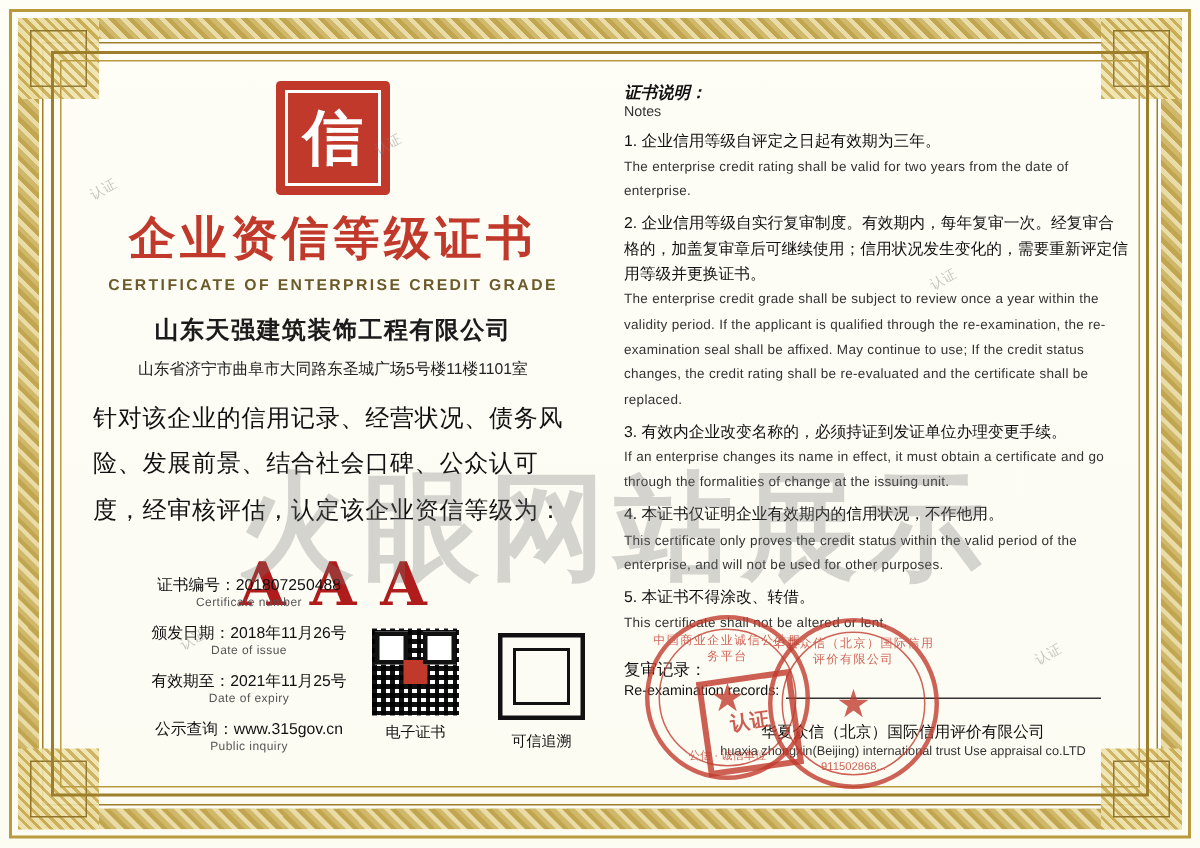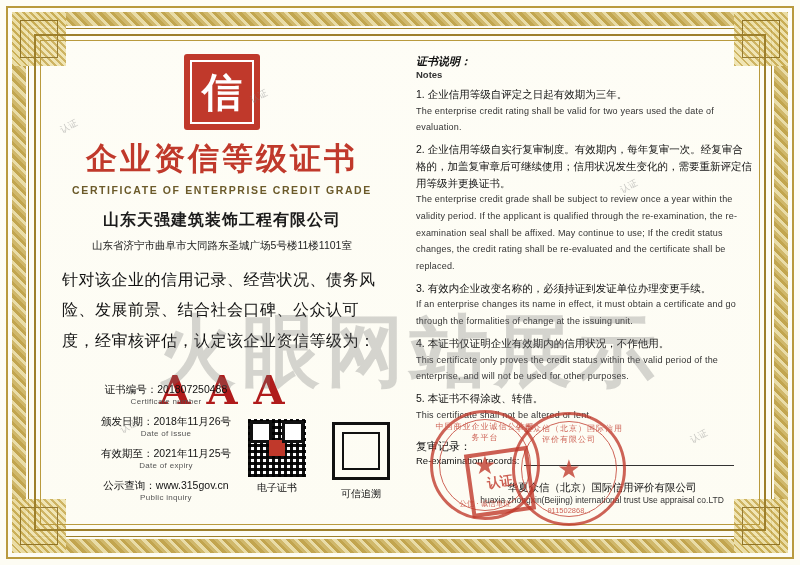--- a/index.html
+++ b/index.html
@@ -147,21 +147,21 @@
     width:52px;height:52px;margin:3px auto 7px auto;
     border:3px solid #111;position:relative;
   }
   .tracebox:after{
     content:"";position:absolute;inset:7px;border:2px solid #111;
   }
   .codelabel{font-size:10px;color:#111;}
 
   
   .notes-title-cn{font-size:11px;color:#111;font-weight:bold;font-style:italic;}
-  .notes-title-en{font-size:9.5px;color:#333;margin-bottom:6px;font-weight:bold;}
+  .notes-title-en{font-size:9.5px;color:#333;margin-bottom:6px;}
   .n-cn{font-size:10.5px;color:#111;line-height:1.6;margin-top:5px;}
   .n-en{font-size:9px;color:#333;line-height:1.85;letter-spacing:.2px;}
   .review{margin-top:16px;}
   .review .cn{font-size:11px;color:#111;}
   .review .en{font-size:9.5px;color:#111;}
   .review .line{
     display:inline-block;width:210px;border-bottom:1px solid #333;
     vertical-align:bottom;height:11px;margin-left:4px;
   }
   .signoff{
@@ -271,21 +271,21 @@
           <div class="codelabel">可信追溯</div>
         </div>
       </div>
     </div>
 
     <div class="right">
       <div class="notes-title-cn">证书说明：</div>
       <div class="notes-title-en">Notes</div>
 
       <div class="n-cn">1. 企业信用等级自评定之日起有效期为三年。</div>
-      <div class="n-en">The enterprise credit rating shall be valid for two years used the date of evaluation.</div>
+      <div class="n-en">The enterprise credit rating shall be valid for two years from the date of enterprise.</div>
 
       <div class="n-cn">2. 企业信用等级自实行复审制度。有效期内，每年复审一次。经复审合格的，加盖复审章后可继续使用；信用状况发生变化的，需要重新评定信用等级并更换证书。</div>
       <div class="n-en">The enterprise credit grade shall be subject to review once a year within the validity period. If the applicant is qualified through the re-examination, the re-examination seal shall be affixed. May continue to use; If the credit status changes, the credit rating shall be re-evaluated and the certificate shall be replaced.</div>
 
       <div class="n-cn">3. 有效内企业改变名称的，必须持证到发证单位办理变更手续。</div>
       <div class="n-en">If an enterprise changes its name in effect, it must obtain a certificate and go through the formalities of change at the issuing unit.</div>
 
       <div class="n-cn">4. 本证书仅证明企业有效期内的信用状况，不作他用。</div>
       <div class="n-en">This certificate only proves the credit status within the valid period of the enterprise, and will not be used for other purposes.</div>
 

